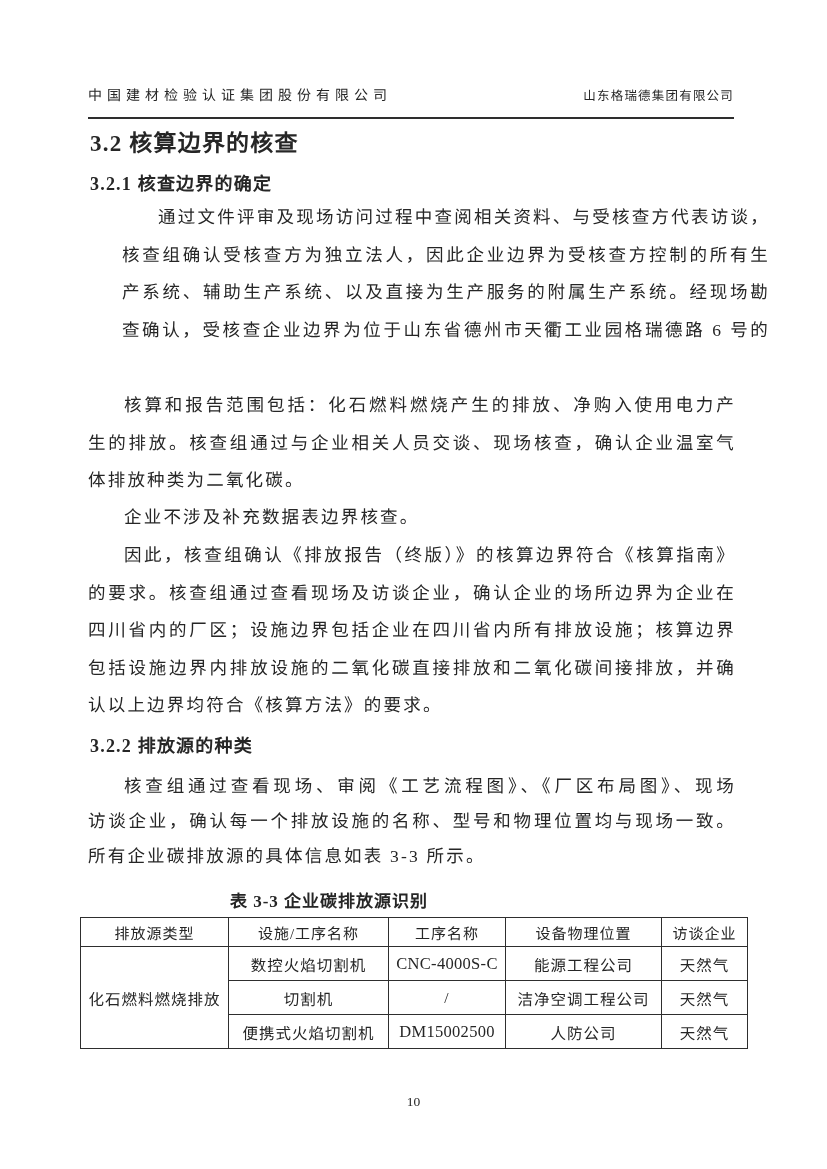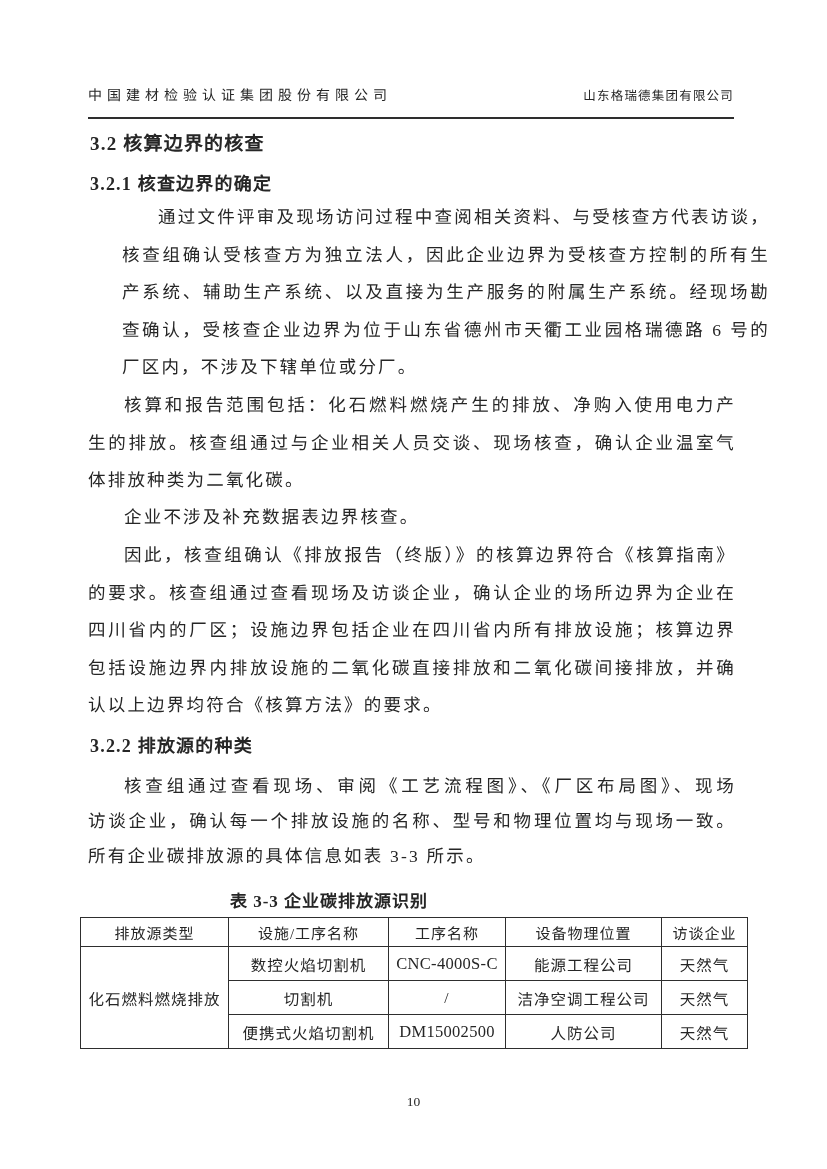--- a/index.html
+++ b/index.html
@@ -14,21 +14,21 @@
   
   .header{
     position:absolute;left:88px;top:84px;width:646px;
     display:flex;justify-content:space-between;align-items:baseline;
     border-bottom:2px solid #2e2e2e;padding-bottom:13px;
   }
   .header .left{font-size:14px;letter-spacing:5px;}
   .header .right{font-size:12.5px;letter-spacing:1.2px;}
 
   
-  .h1{position:absolute;left:90px;font-size:19px;font-weight:bold;letter-spacing:1.2px;line-height:26px;margin:0;}
+  .h1{position:absolute;left:90px;font-size:23px;font-weight:bold;letter-spacing:1.2px;line-height:26px;margin:0;}
   .h2{position:absolute;left:90px;font-size:18px;font-weight:bold;letter-spacing:1.2px;line-height:26px;margin:0;}
   #h-32{top:131px;}
   #h-321{top:171px;}
   #h-322{top:733px;}
 
   
   .para{position:absolute;left:88px;width:648px;font-size:17.5px;letter-spacing:2.2px;}
   .para .line{
     height:37.5px;line-height:37.5px;white-space:nowrap;
     text-align:justify;text-align-last:justify;text-justify:inter-character;
@@ -79,21 +79,20 @@
   </div>
 
   <h1 class="h1" id="h-32">3.2 核算边界的核查</h1>
   <h2 class="h2" id="h-321">3.2.1 核查边界的确定</h2>
 
   <div class="para" id="p1">
       <div class="line first">通过文件评审及现场访问过程中查阅相关资料、与受核查方代表访谈，</div>
       <div class="line">核查组确认受核查方为独立法人，因此企业边界为受核查方控制的所有生</div>
       <div class="line">产系统、辅助生产系统、以及直接为生产服务的附属生产系统。经现场勘</div>
       <div class="line">查确认，受核查企业边界为位于山东省德州市天衢工业园格瑞德路 6 号的</div>
-      <div class="line last">厂区内，不涉及下辖单位或分厂。</div>
     </div>
   <div class="para" id="p3">
       <div class="line first last">企业不涉及补充数据表边界核查。</div>
     </div>
   <div class="para" id="p2">
       <div class="line first">核算和报告范围包括：化石燃料燃烧产生的排放、净购入使用电力产</div>
       <div class="line">生的排放。核查组通过与企业相关人员交谈、现场核查，确认企业温室气</div>
       <div class="line last">体排放种类为二氧化碳。</div>
     </div>
   <div class="para" id="p4">

